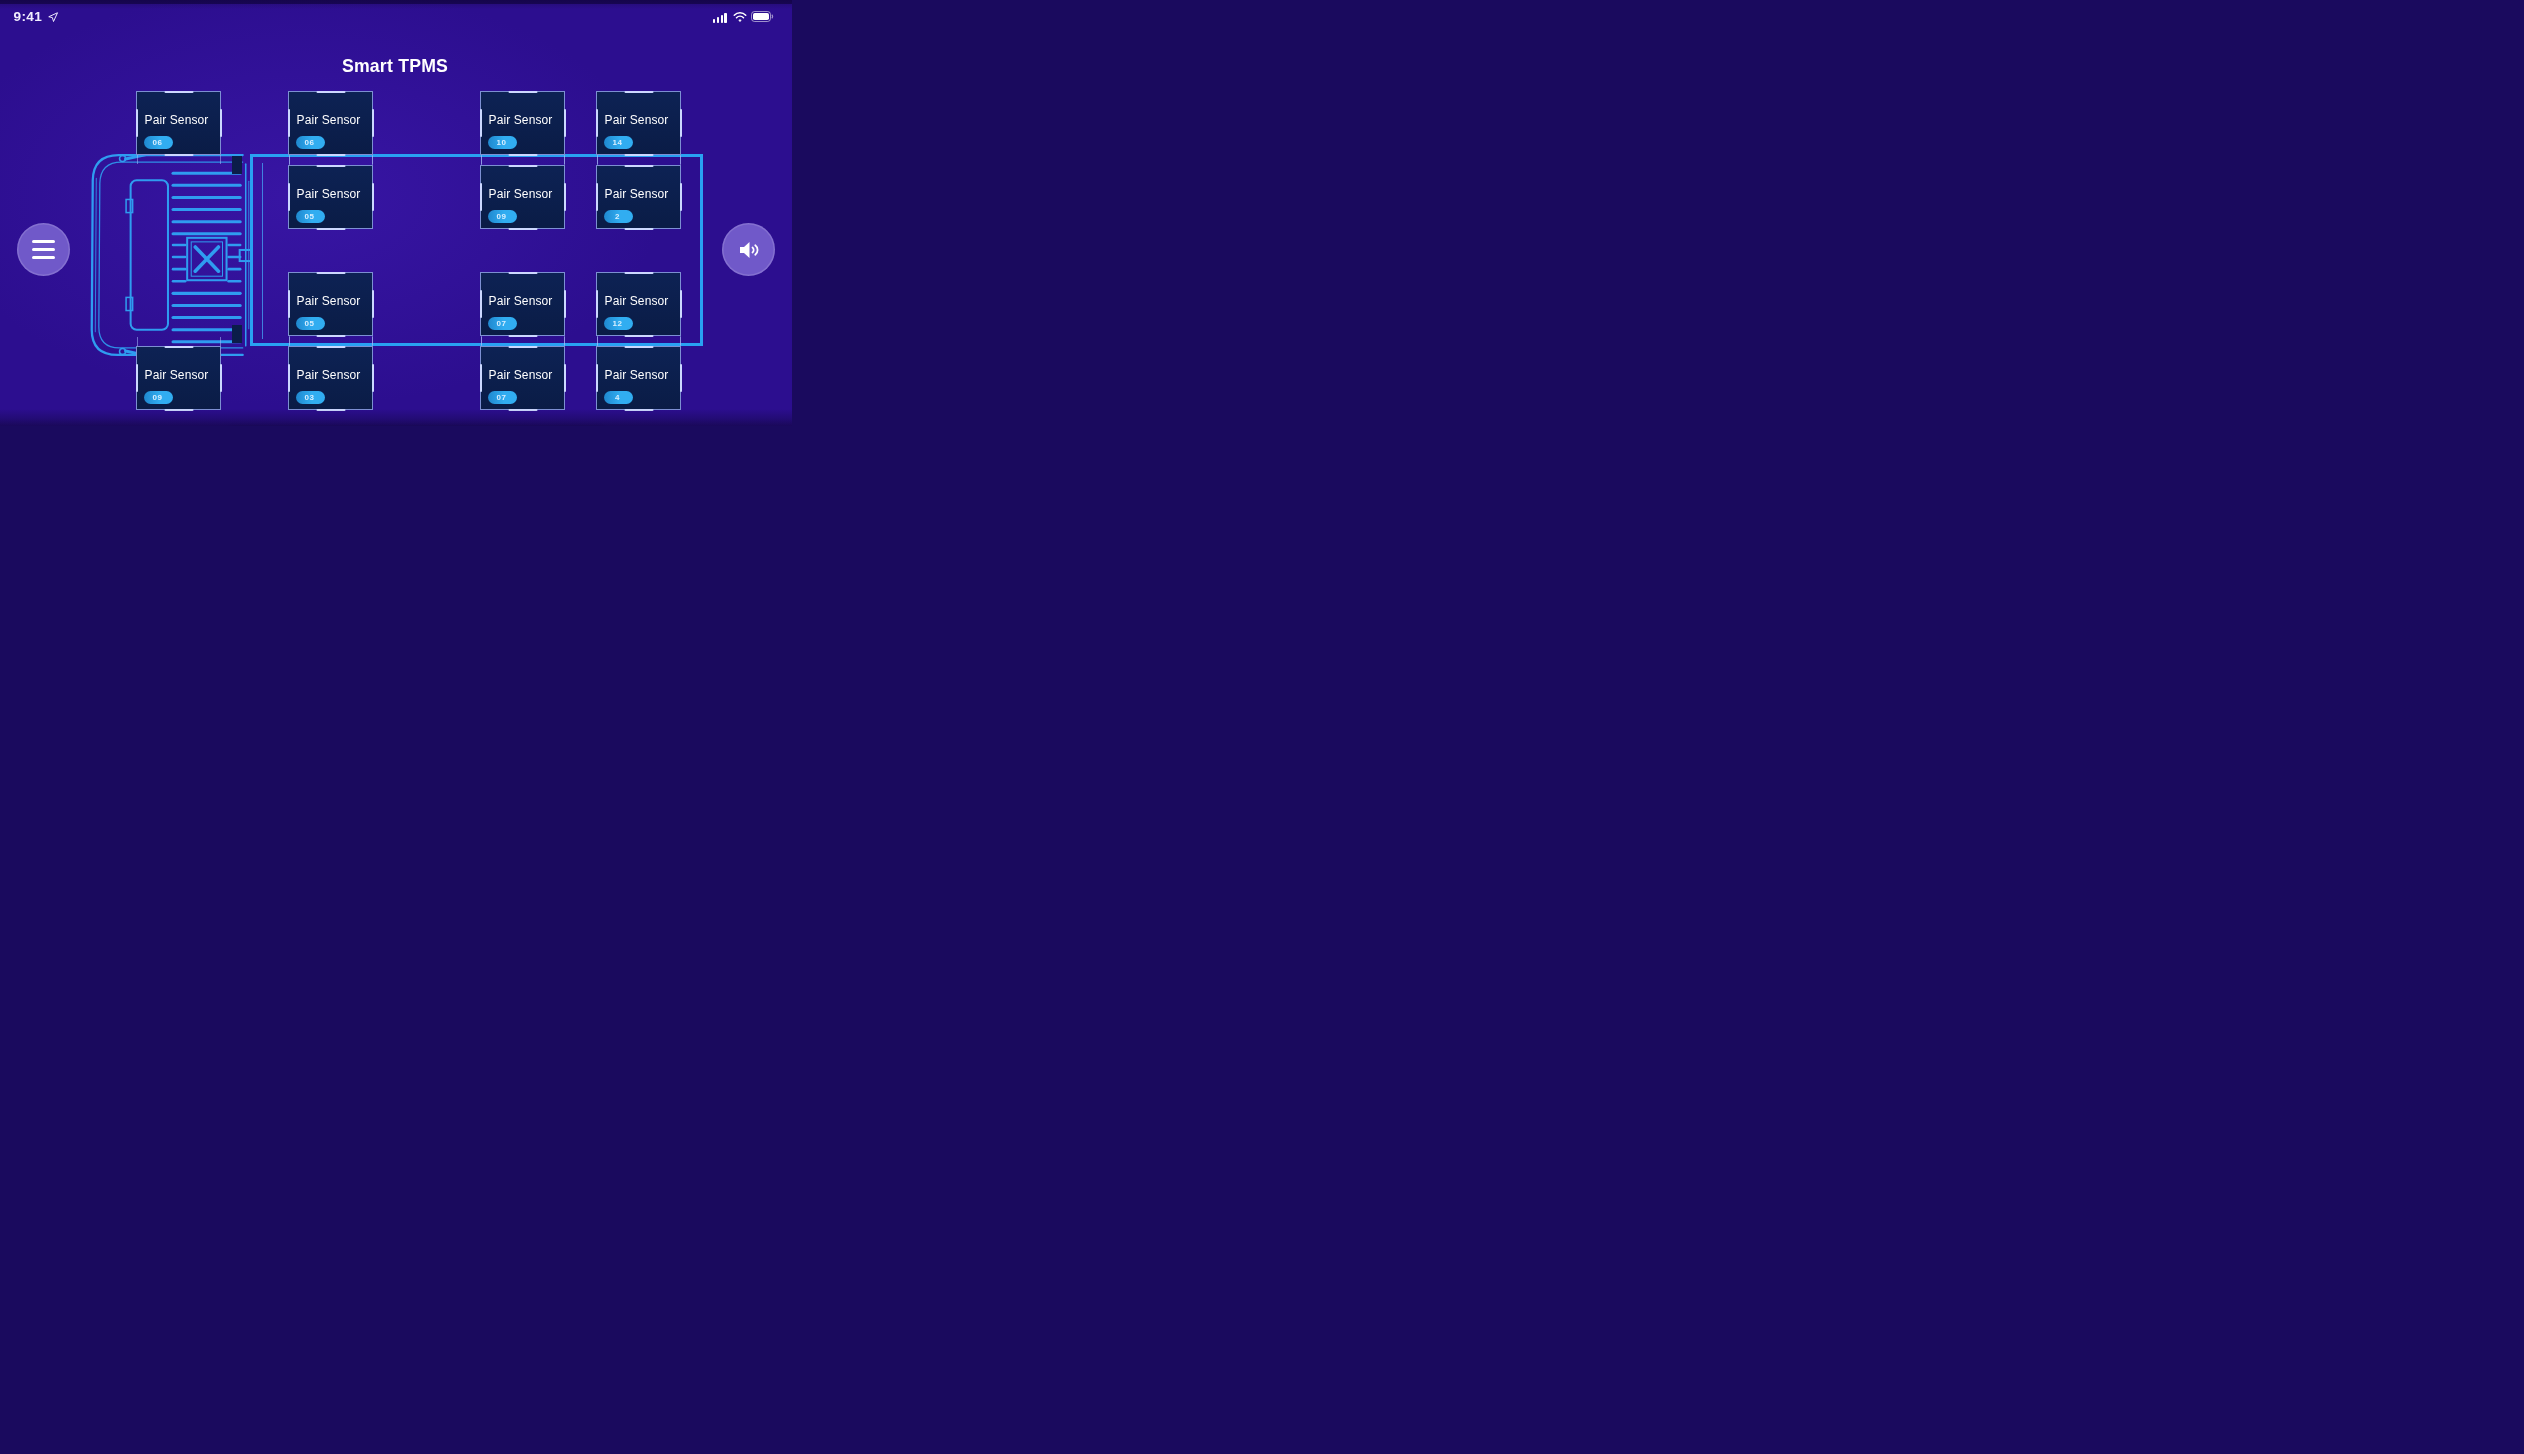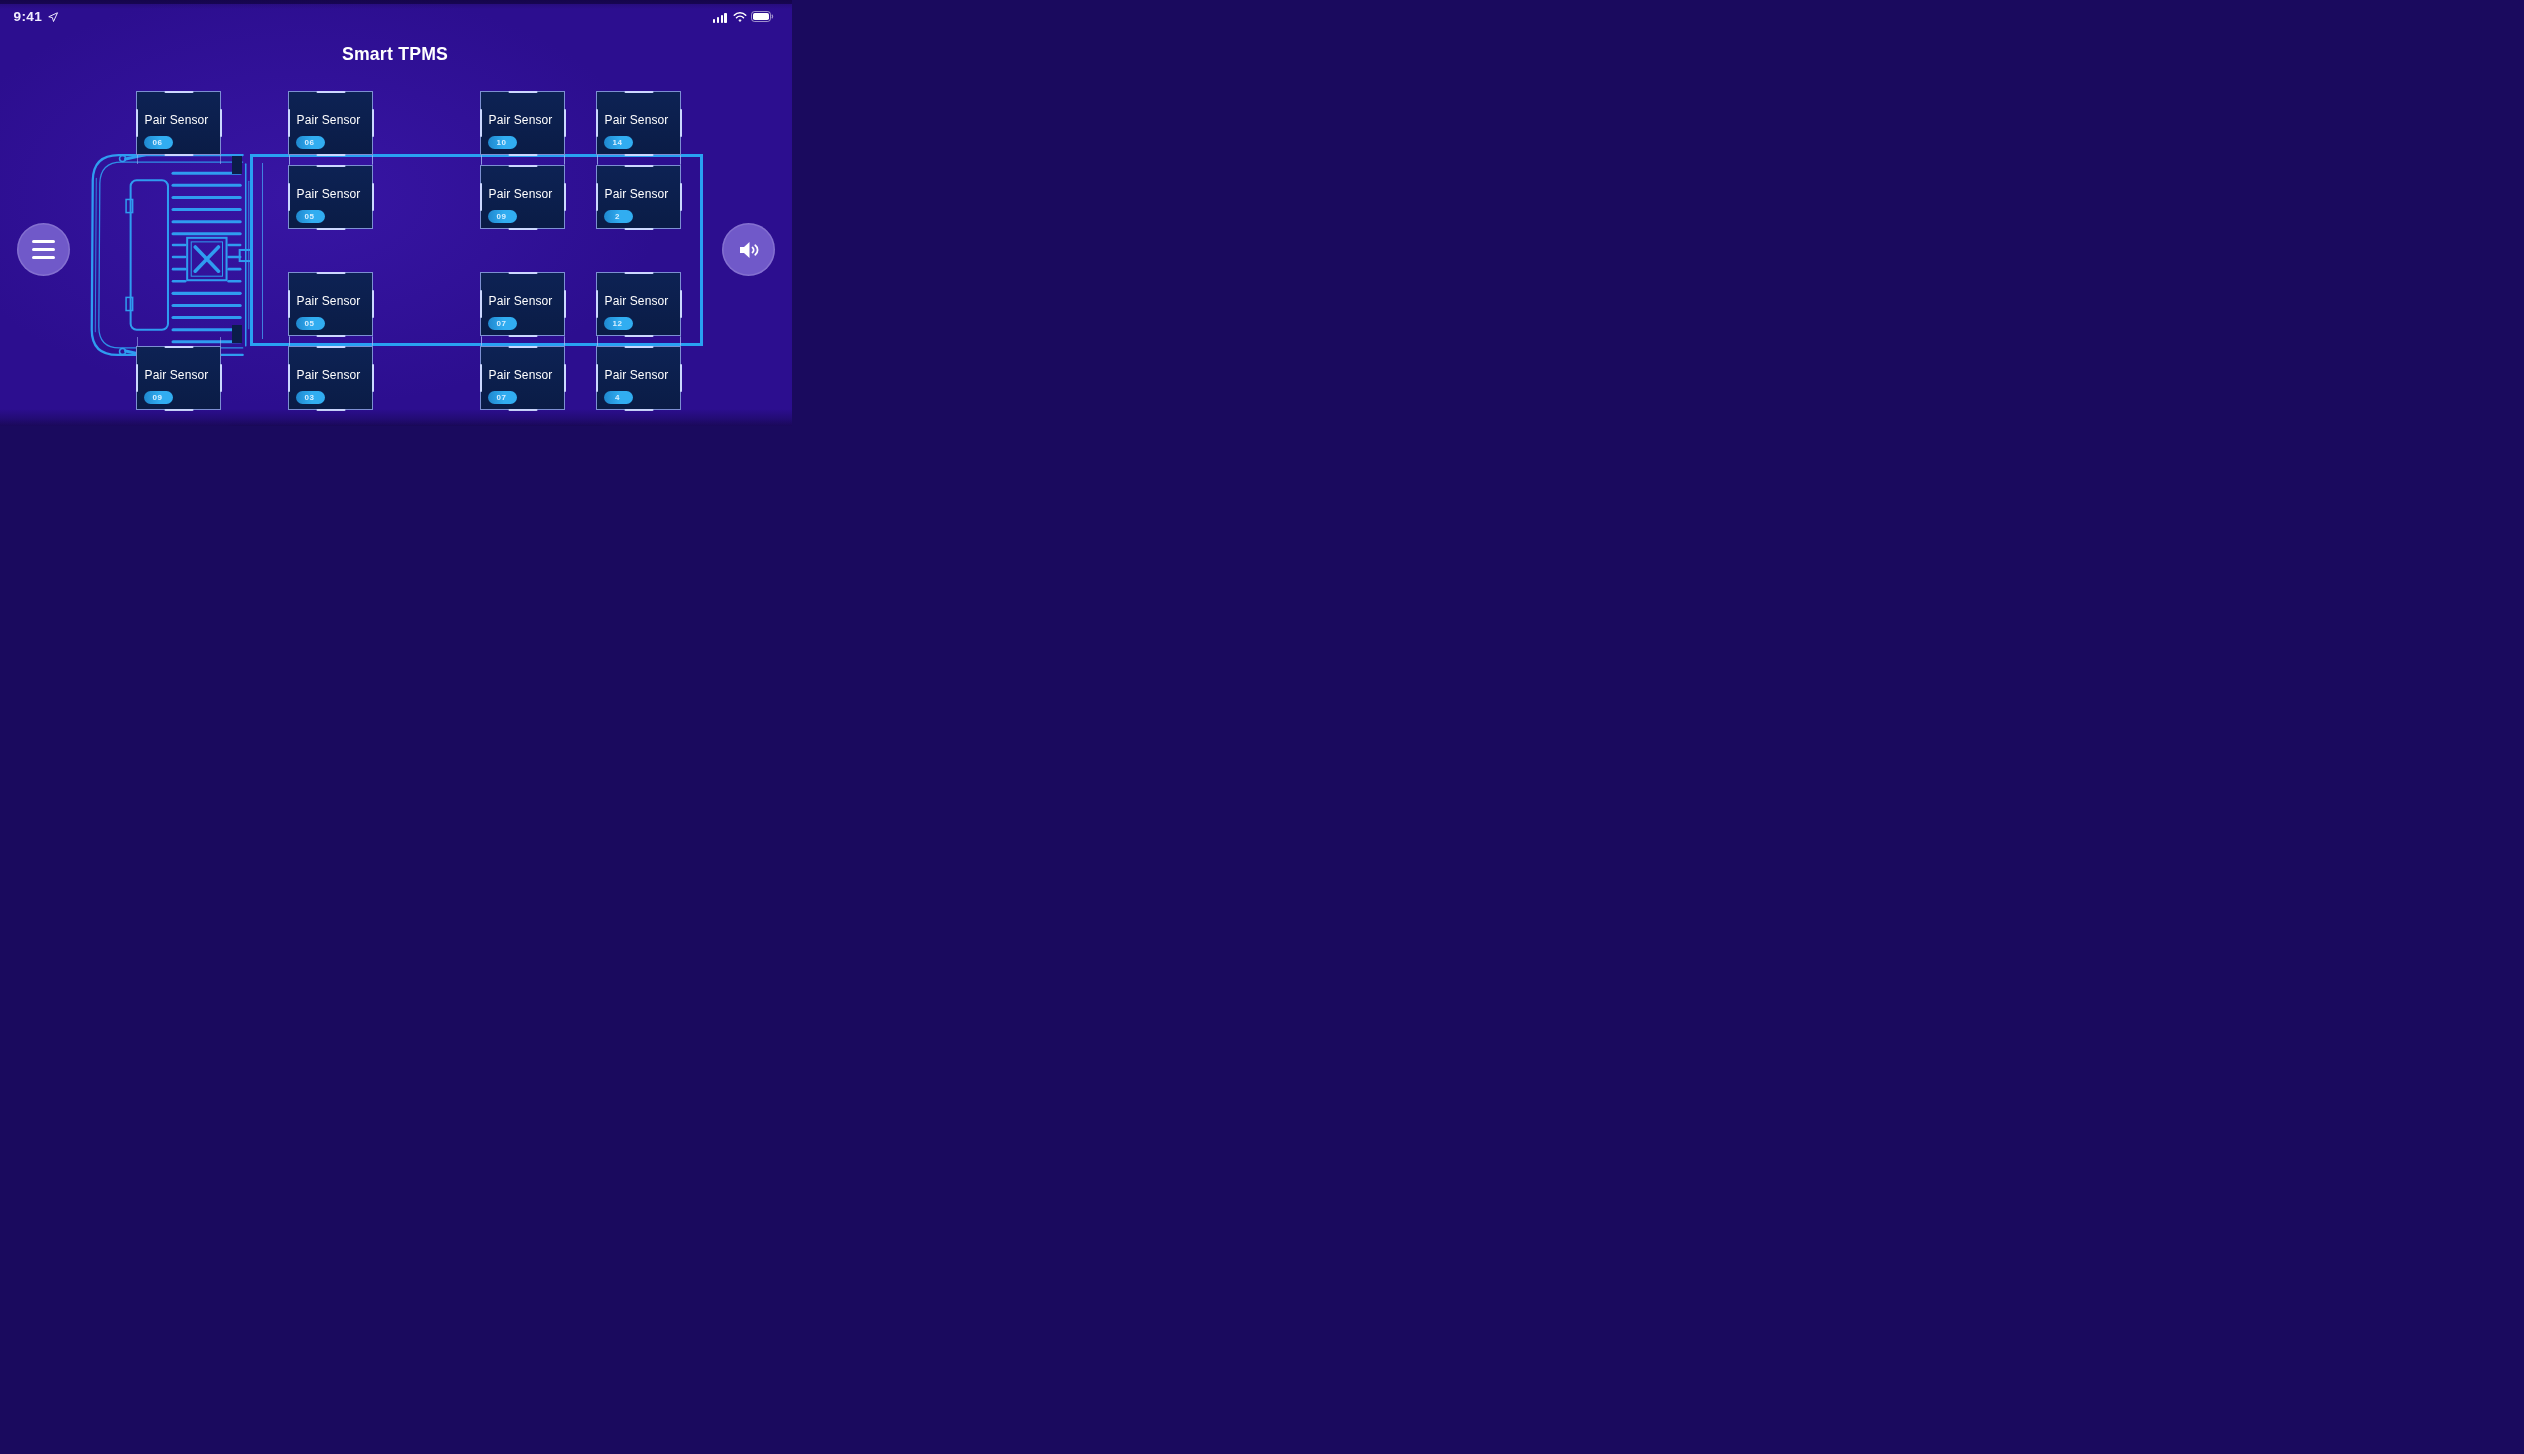--- a/index.html
+++ b/index.html
@@ -14,21 +14,21 @@
 
   
   #time{left:13.6px;top:8.6px;color:#f2eeff;font-size:13.6px;font-weight:700;letter-spacing:0.3px;}
   #loc-icon{left:47px;top:11px;width:12px;height:12px;}
   #sig-icon{left:713px;top:11.6px;width:17px;height:11px;display:flex;align-items:flex-end;gap:1.5px;}
   #sig-icon i{display:block;background:#fff;border-radius:0.8px;width:2.3px;}
   #wifi-icon{left:733px;top:10.6px;width:14px;height:12px;}
   #batt-icon{left:751px;top:11px;width:23px;height:11px;}
 
   
-  #title{left:395px;top:44px;transform:translateX(-50%);color:#fff;font-size:17.7px;font-weight:700;letter-spacing:0.2px;white-space:nowrap;}
+  #title{left:395px;top:56px;transform:translateX(-50%);color:#fff;font-size:17.7px;font-weight:700;letter-spacing:0.2px;white-space:nowrap;}
 
   
   #truck{left:86px;top:151px;width:167px;height:208px;z-index:1;}
   #trailer{left:250px;top:154px;width:453px;height:192px;border:3.5px solid #29a1f2;box-sizing:border-box;z-index:2;}
   #trailer-inner-line{left:262px;top:163px;width:1px;height:176px;background:rgba(70,165,245,.75);z-index:2;}
   .cab-wheel{width:10px;height:18px;background:#0b1d49;z-index:2;}
   #cab-wheel-top{left:232px;top:156px;}
   #cab-wheel-bottom{left:232px;top:325px;}
 
   

